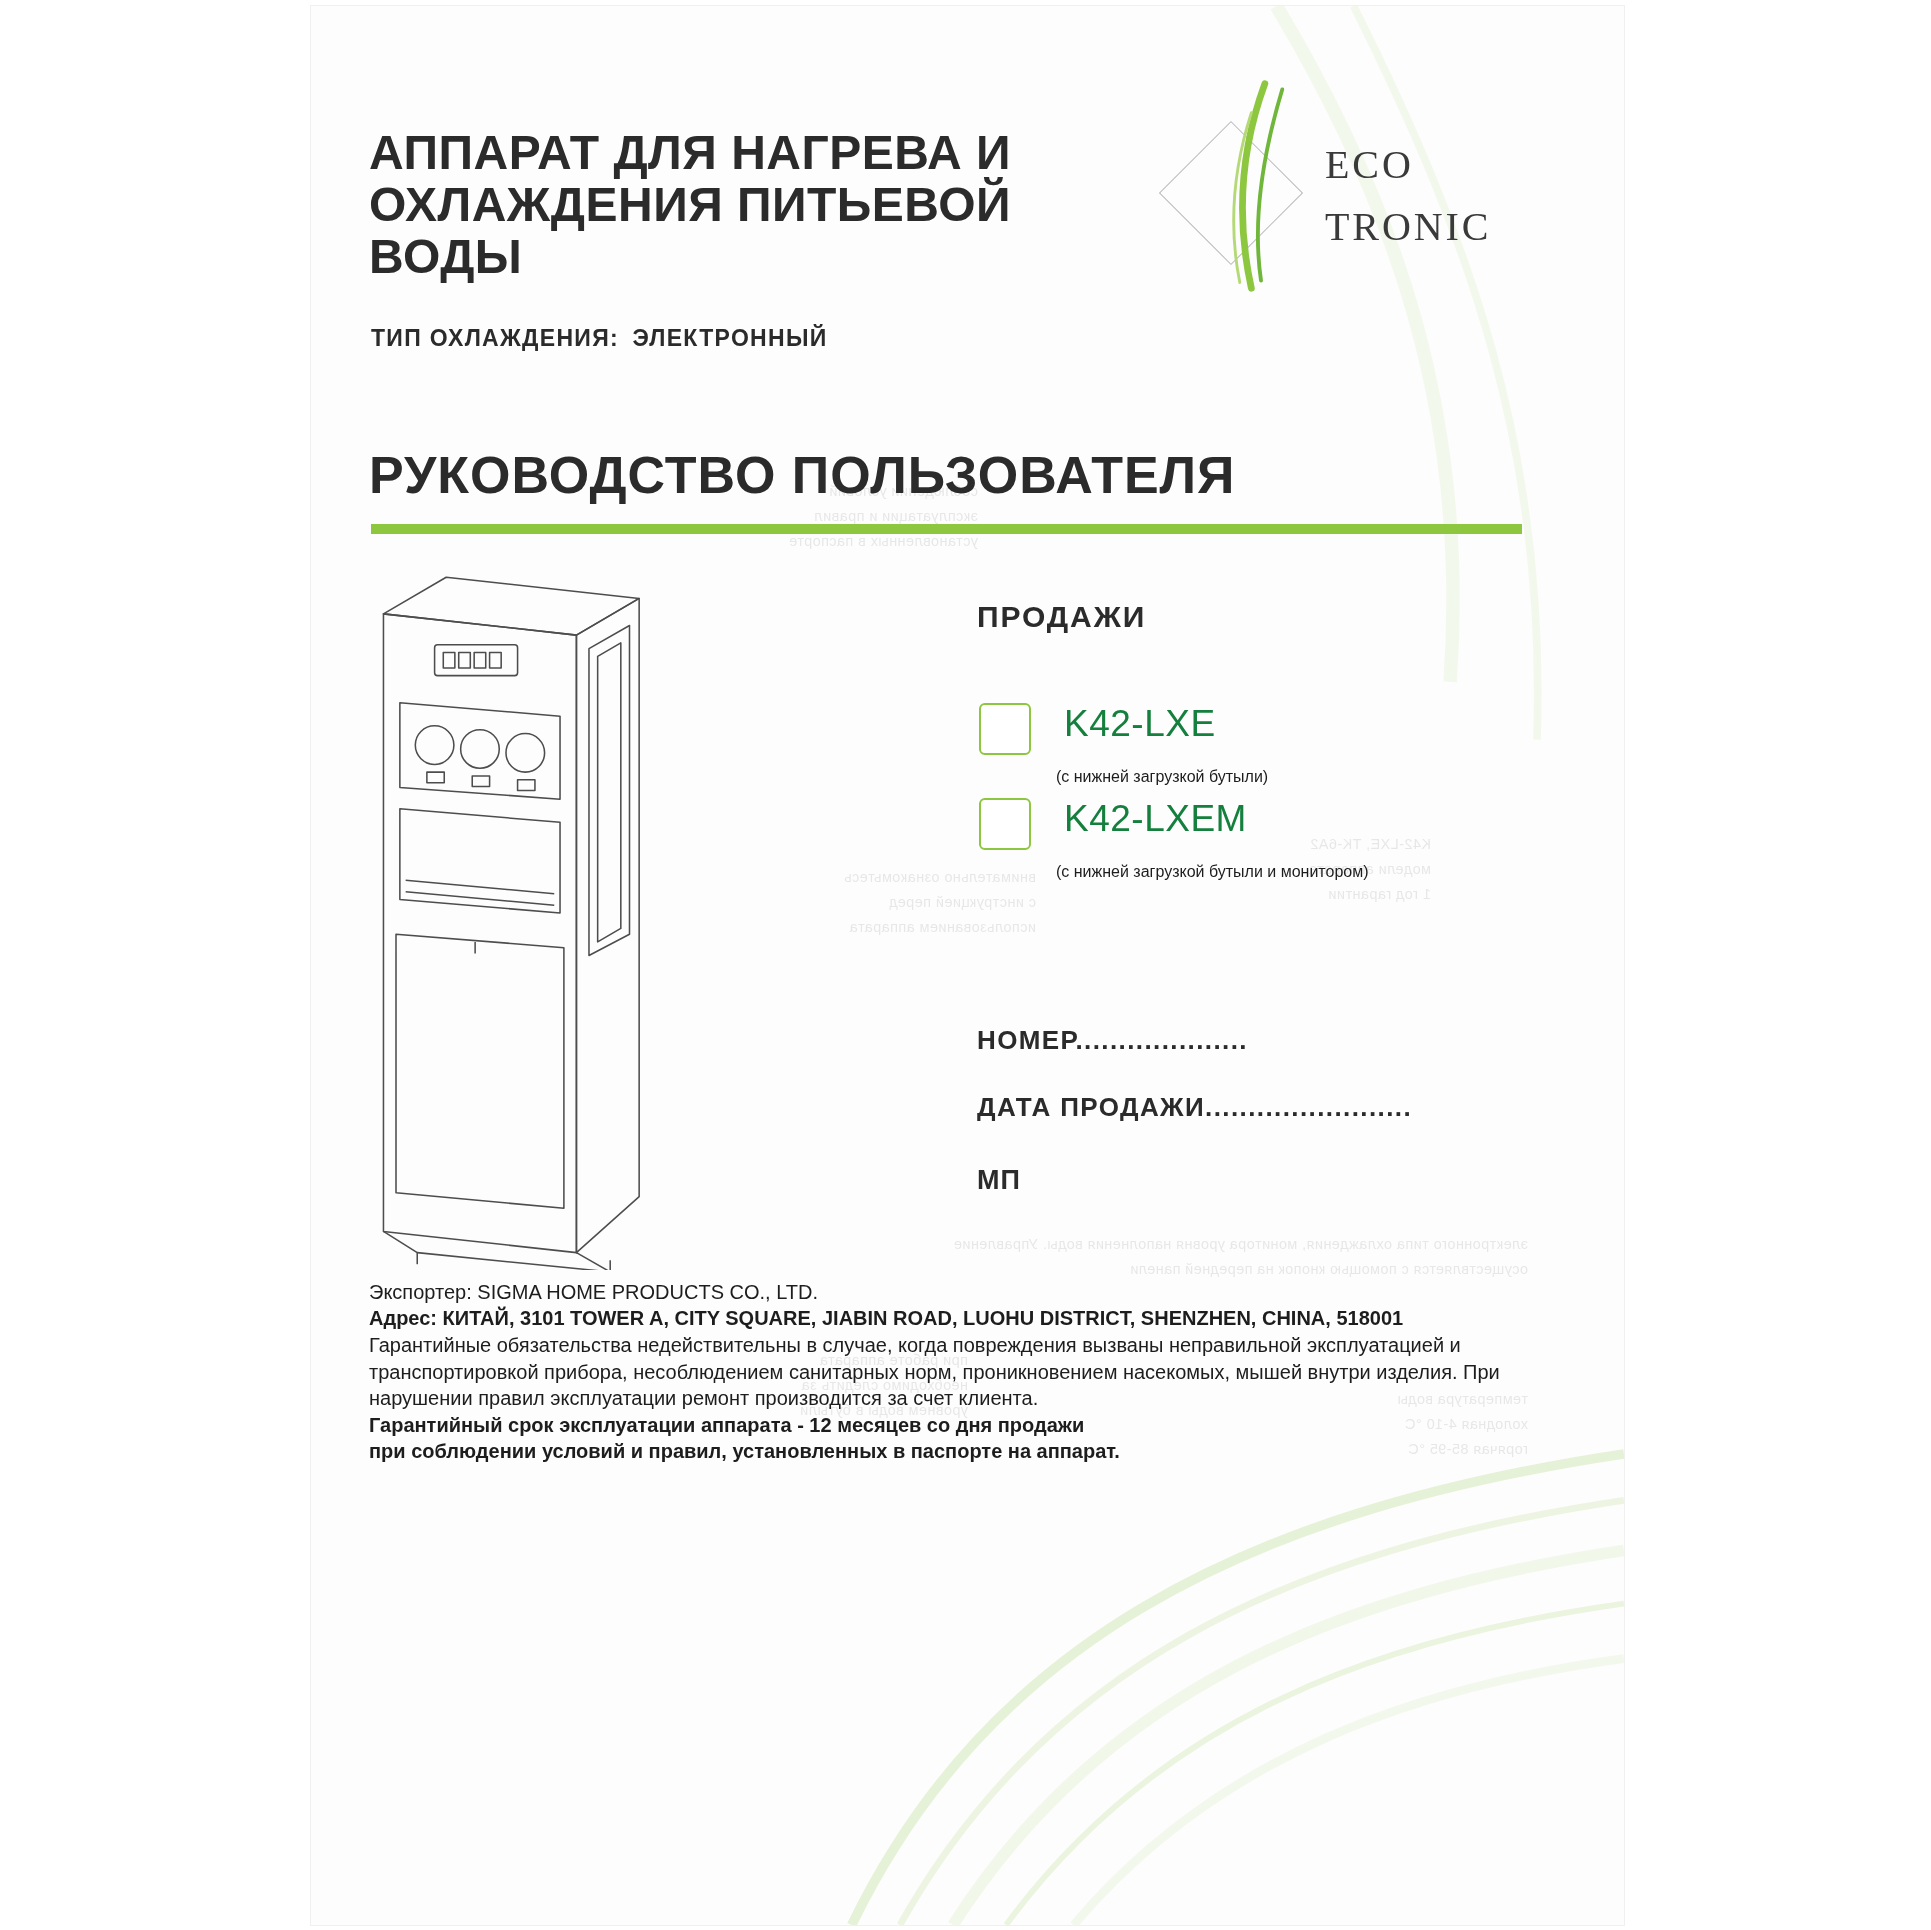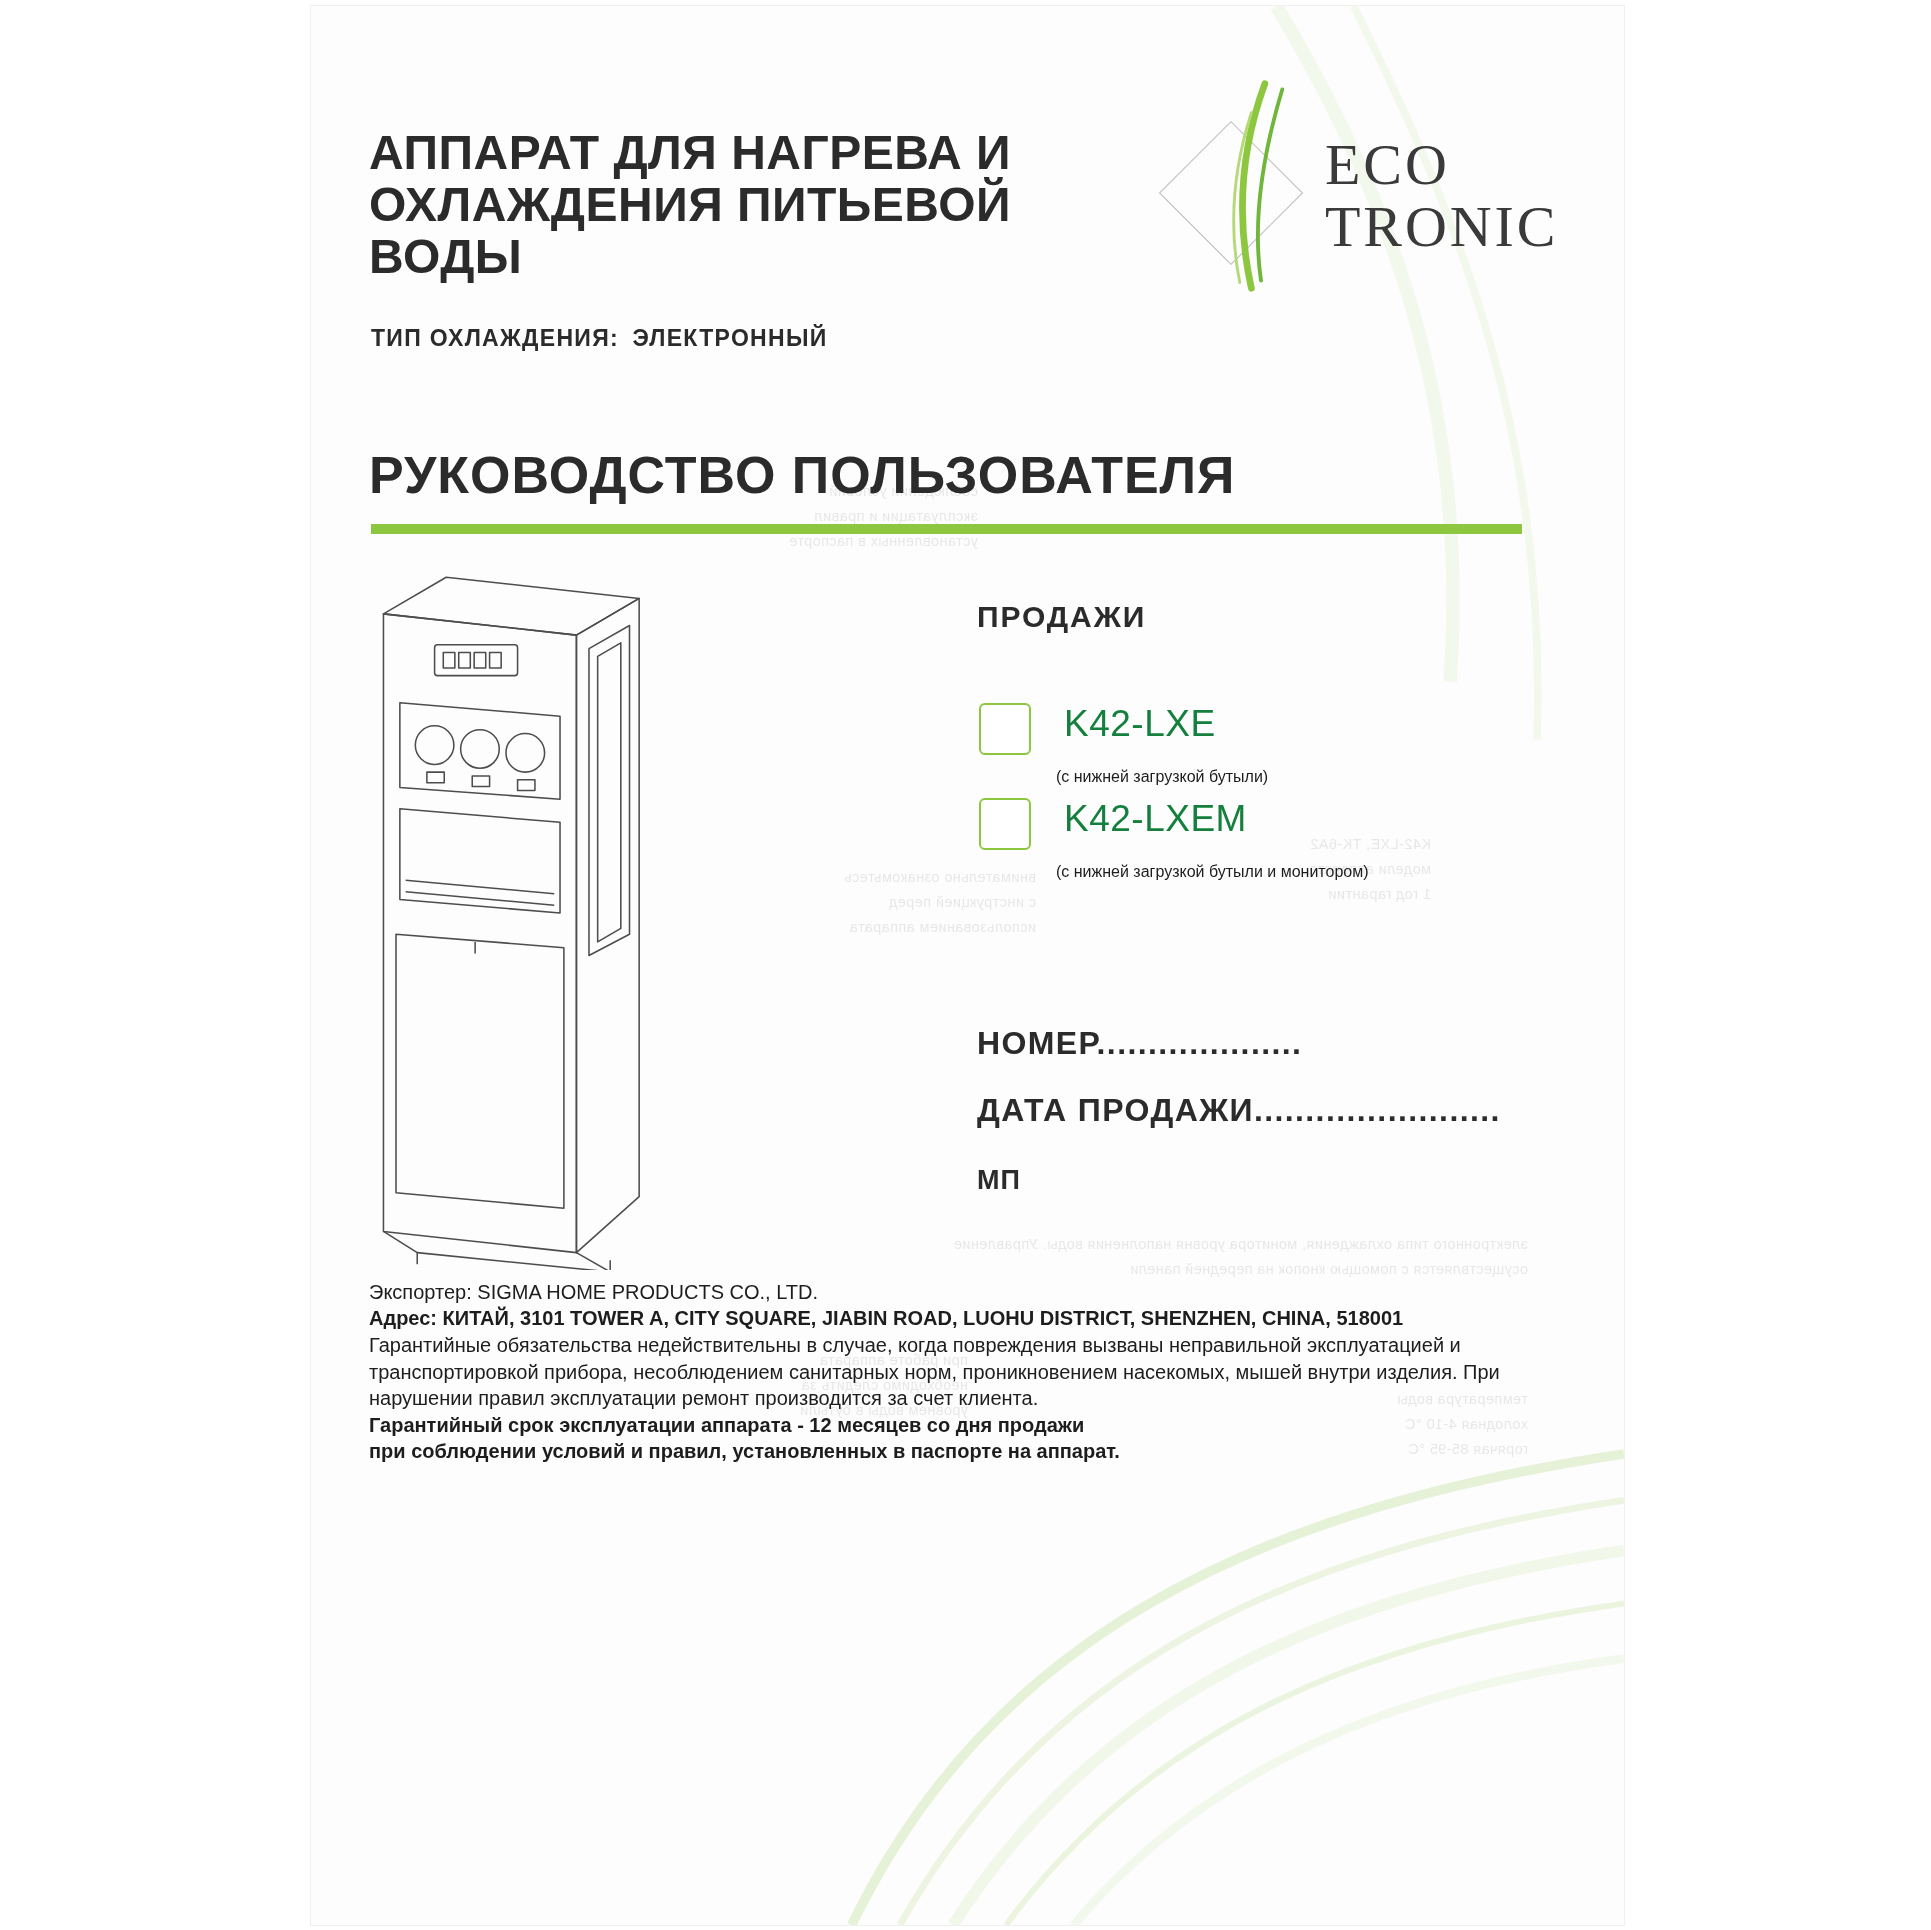--- a/index.html
+++ b/index.html
@@ -90,21 +90,21 @@
     left: 29px; top: 68px;
     width: 100px; height: 100px;
     border: 1.5px solid #b9b9b9;
     transform: rotate(45deg);
   }
   .logo-text {
     position: absolute;
     left: 174px;
     top: 60px;
     font-family: "Liberation Serif", serif;
-    font-size: 58px;
+    font-size: 40px;
     line-height: 62px;
     letter-spacing: 2.9px;
     color: #3a3a3a;
   }
 
   
   .manual-title {
     position: absolute;
     left: 58px;
     top: 439px;
@@ -159,21 +159,21 @@
     font-size: 16px;
     line-height: 32px;
     color: #1d1d1d;
   }
   .ms1 { left: 745px; top: 755px; width: 502px; }
   .ms2 { left: 745px; top: 850px; width: 483px; }
 
   
   .field {
     position: absolute;
-    font-size: 32px;
+    font-size: 26px;
     font-weight: bold;
     letter-spacing: 1.4px;
     color: #2b2b2b;
   }
   .f-number { left: 666px; top: 1019px; }
   .f-date   { left: 666px; top: 1086px; }
   .f-mp     { left: 666px; top: 1159px; font-size: 27px; letter-spacing: 1px; }
 
   
   .cooler {

